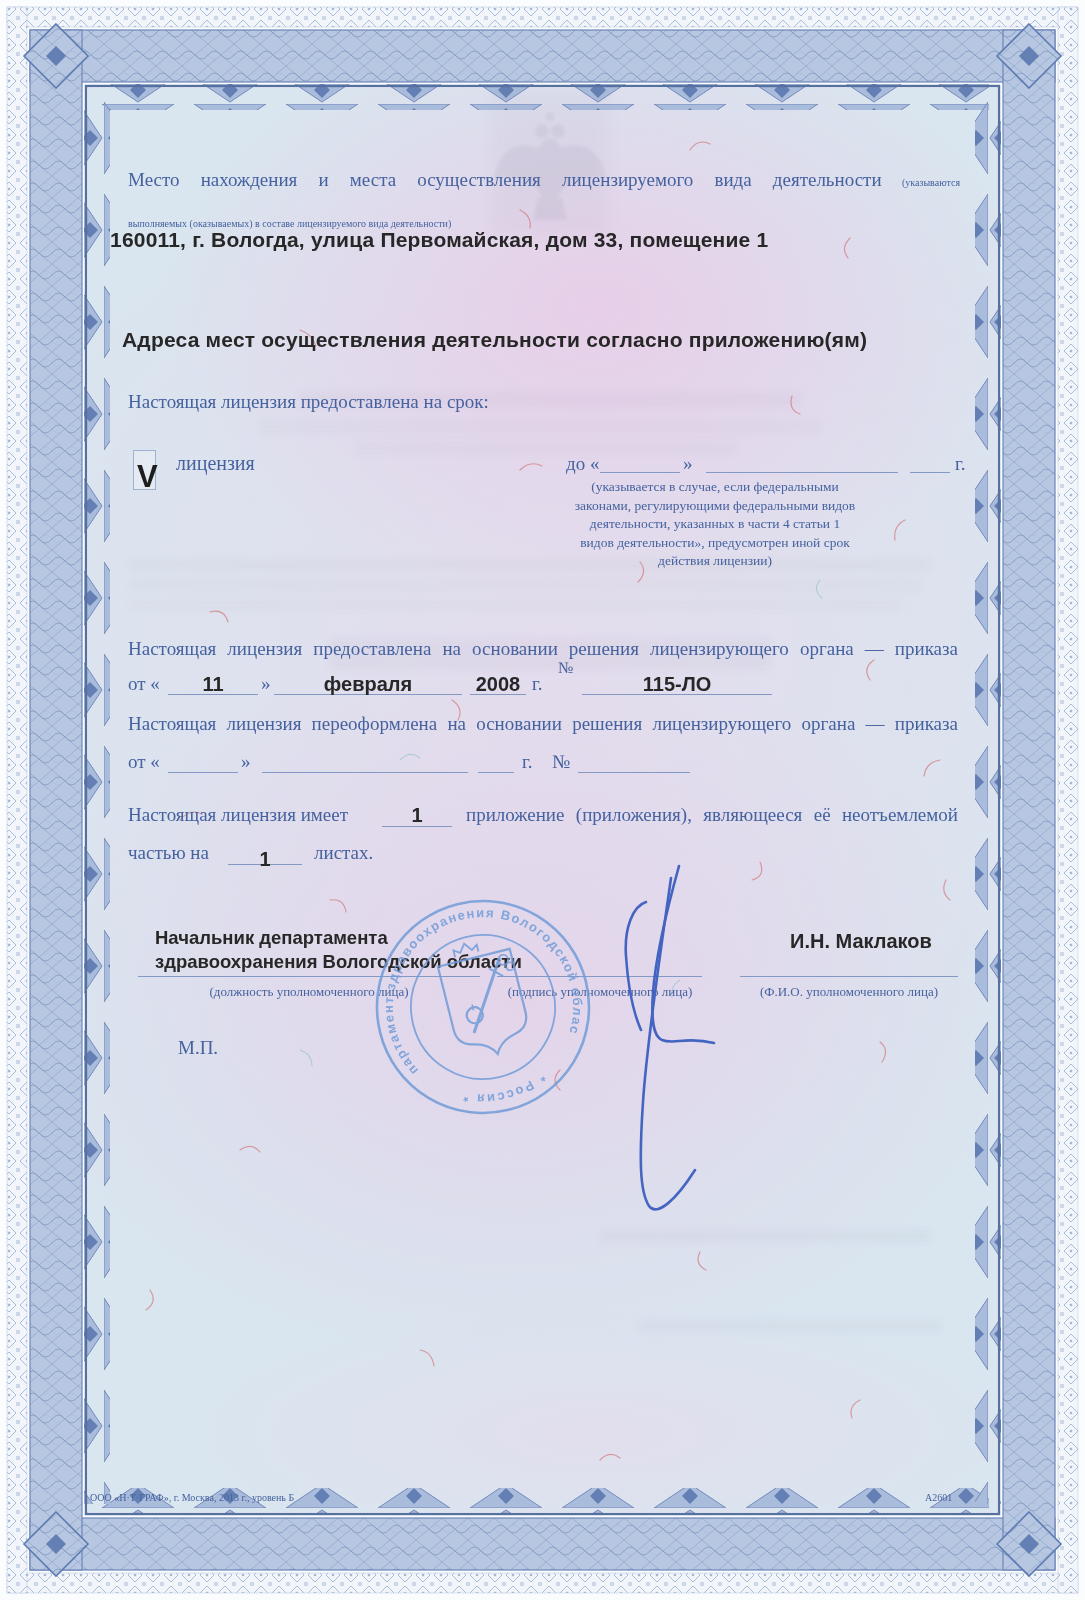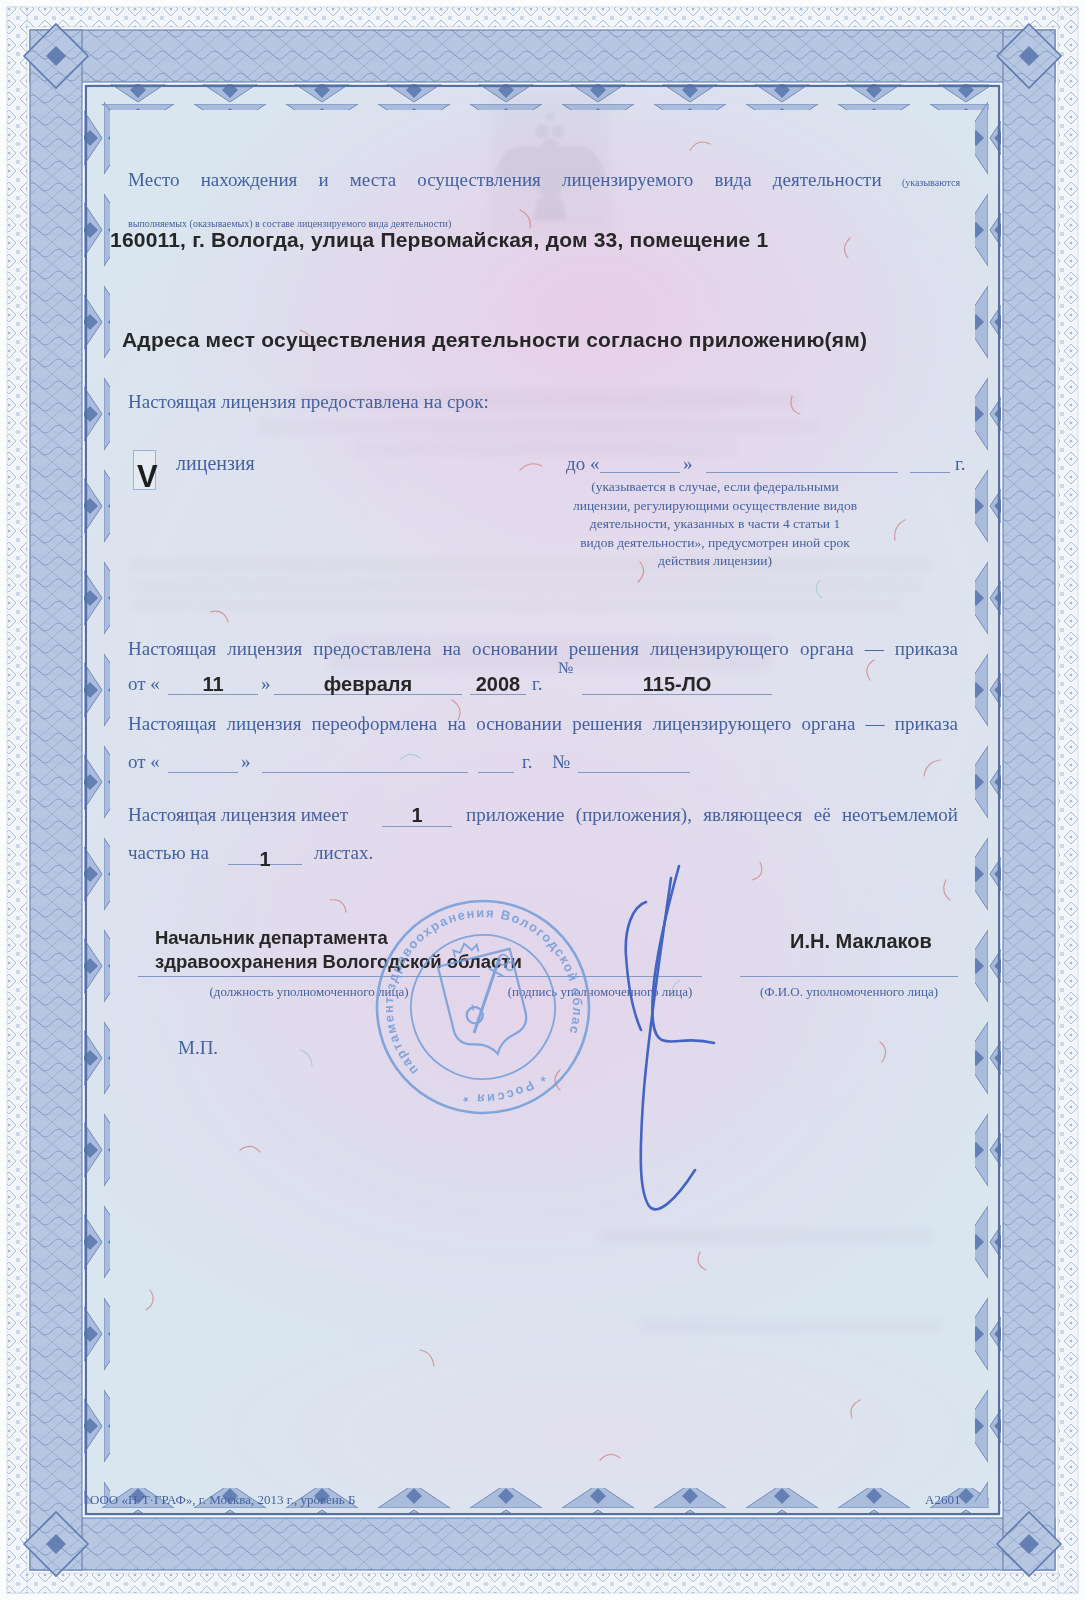--- a/index.html
+++ b/index.html
@@ -25,21 +25,21 @@
   .b20 { font-size:20px; }
   .b18 { font-size:18.5px; line-height:24px; }
   .jst { text-align:justify; text-align-last:justify; }
   .ctr { text-align:center; }
   .uline { position:absolute; z-index:2; height:0; border-bottom:1.7px solid #8399c4; }
   .cb { position:absolute; z-index:2; left:133px; top:450px; width:21px; height:38px;
         border:1.7px solid #9db2d4; background:rgba(255,255,255,0.25); }
   .cbmark { position:absolute; z-index:2; left:137px; top:459px; font-family:"Liberation Sans",sans-serif;
             font-weight:bold; font-size:31px; color:#1d1d1d; }
   .cap13 { font-size:13px; }
-  .foot { font-size:13px; }
+  .foot { font-size:10px; }
 </style>
 </head>
 <body>
 
 <div class="page">
 
   <div class="content-bg"></div>
 
   <svg class="layer z1" width="1085" height="1600" viewBox="0 0 1085 1600" aria-hidden="true">
     <defs>
@@ -196,21 +196,21 @@
 
   <div class="txt blue serif19" style="left:566px; top:452px;">до «</div>
   <div class="uline" style="left:600px; top:472px; width:80px;"></div>
   <div class="txt blue serif19" style="left:683px; top:452px;">»</div>
   <div class="uline" style="left:706px; top:472px; width:192px;"></div>
   <div class="uline" style="left:910px; top:472px; width:40px;"></div>
   <div class="txt blue serif19" style="left:955px; top:452px;">г.</div>
 
   <div class="txt blue tiny ctr" style="left:565px; top:478px; width:300px;">
     <div>(указывается в случае, если федеральными</div>
-    <div>лицензии, регулирующими осуществление видов</div>
+    <div>законами, регулирующими федеральными видов</div>
     <div>деятельности, указанных в части 4 статьи 1</div>
     <div>видов деятельности», предусмотрен иной срок</div>
     <div>действия лицензии)</div>
   </div>
 
   <div class="txt blue serif19 jst" style="left:128px; top:637px; width:830px;">Настоящая лицензия предоставлена на основании решения лицензирующего органа — приказа</div>
 
   <div class="txt blue serif19" style="left:128px; top:672px;">от «</div>
   <div class="uline" style="left:168px; top:694px; width:90px;"></div>
   <div class="txt blk b20 ctr" style="left:168px; top:673px; width:90px;">11</div>

